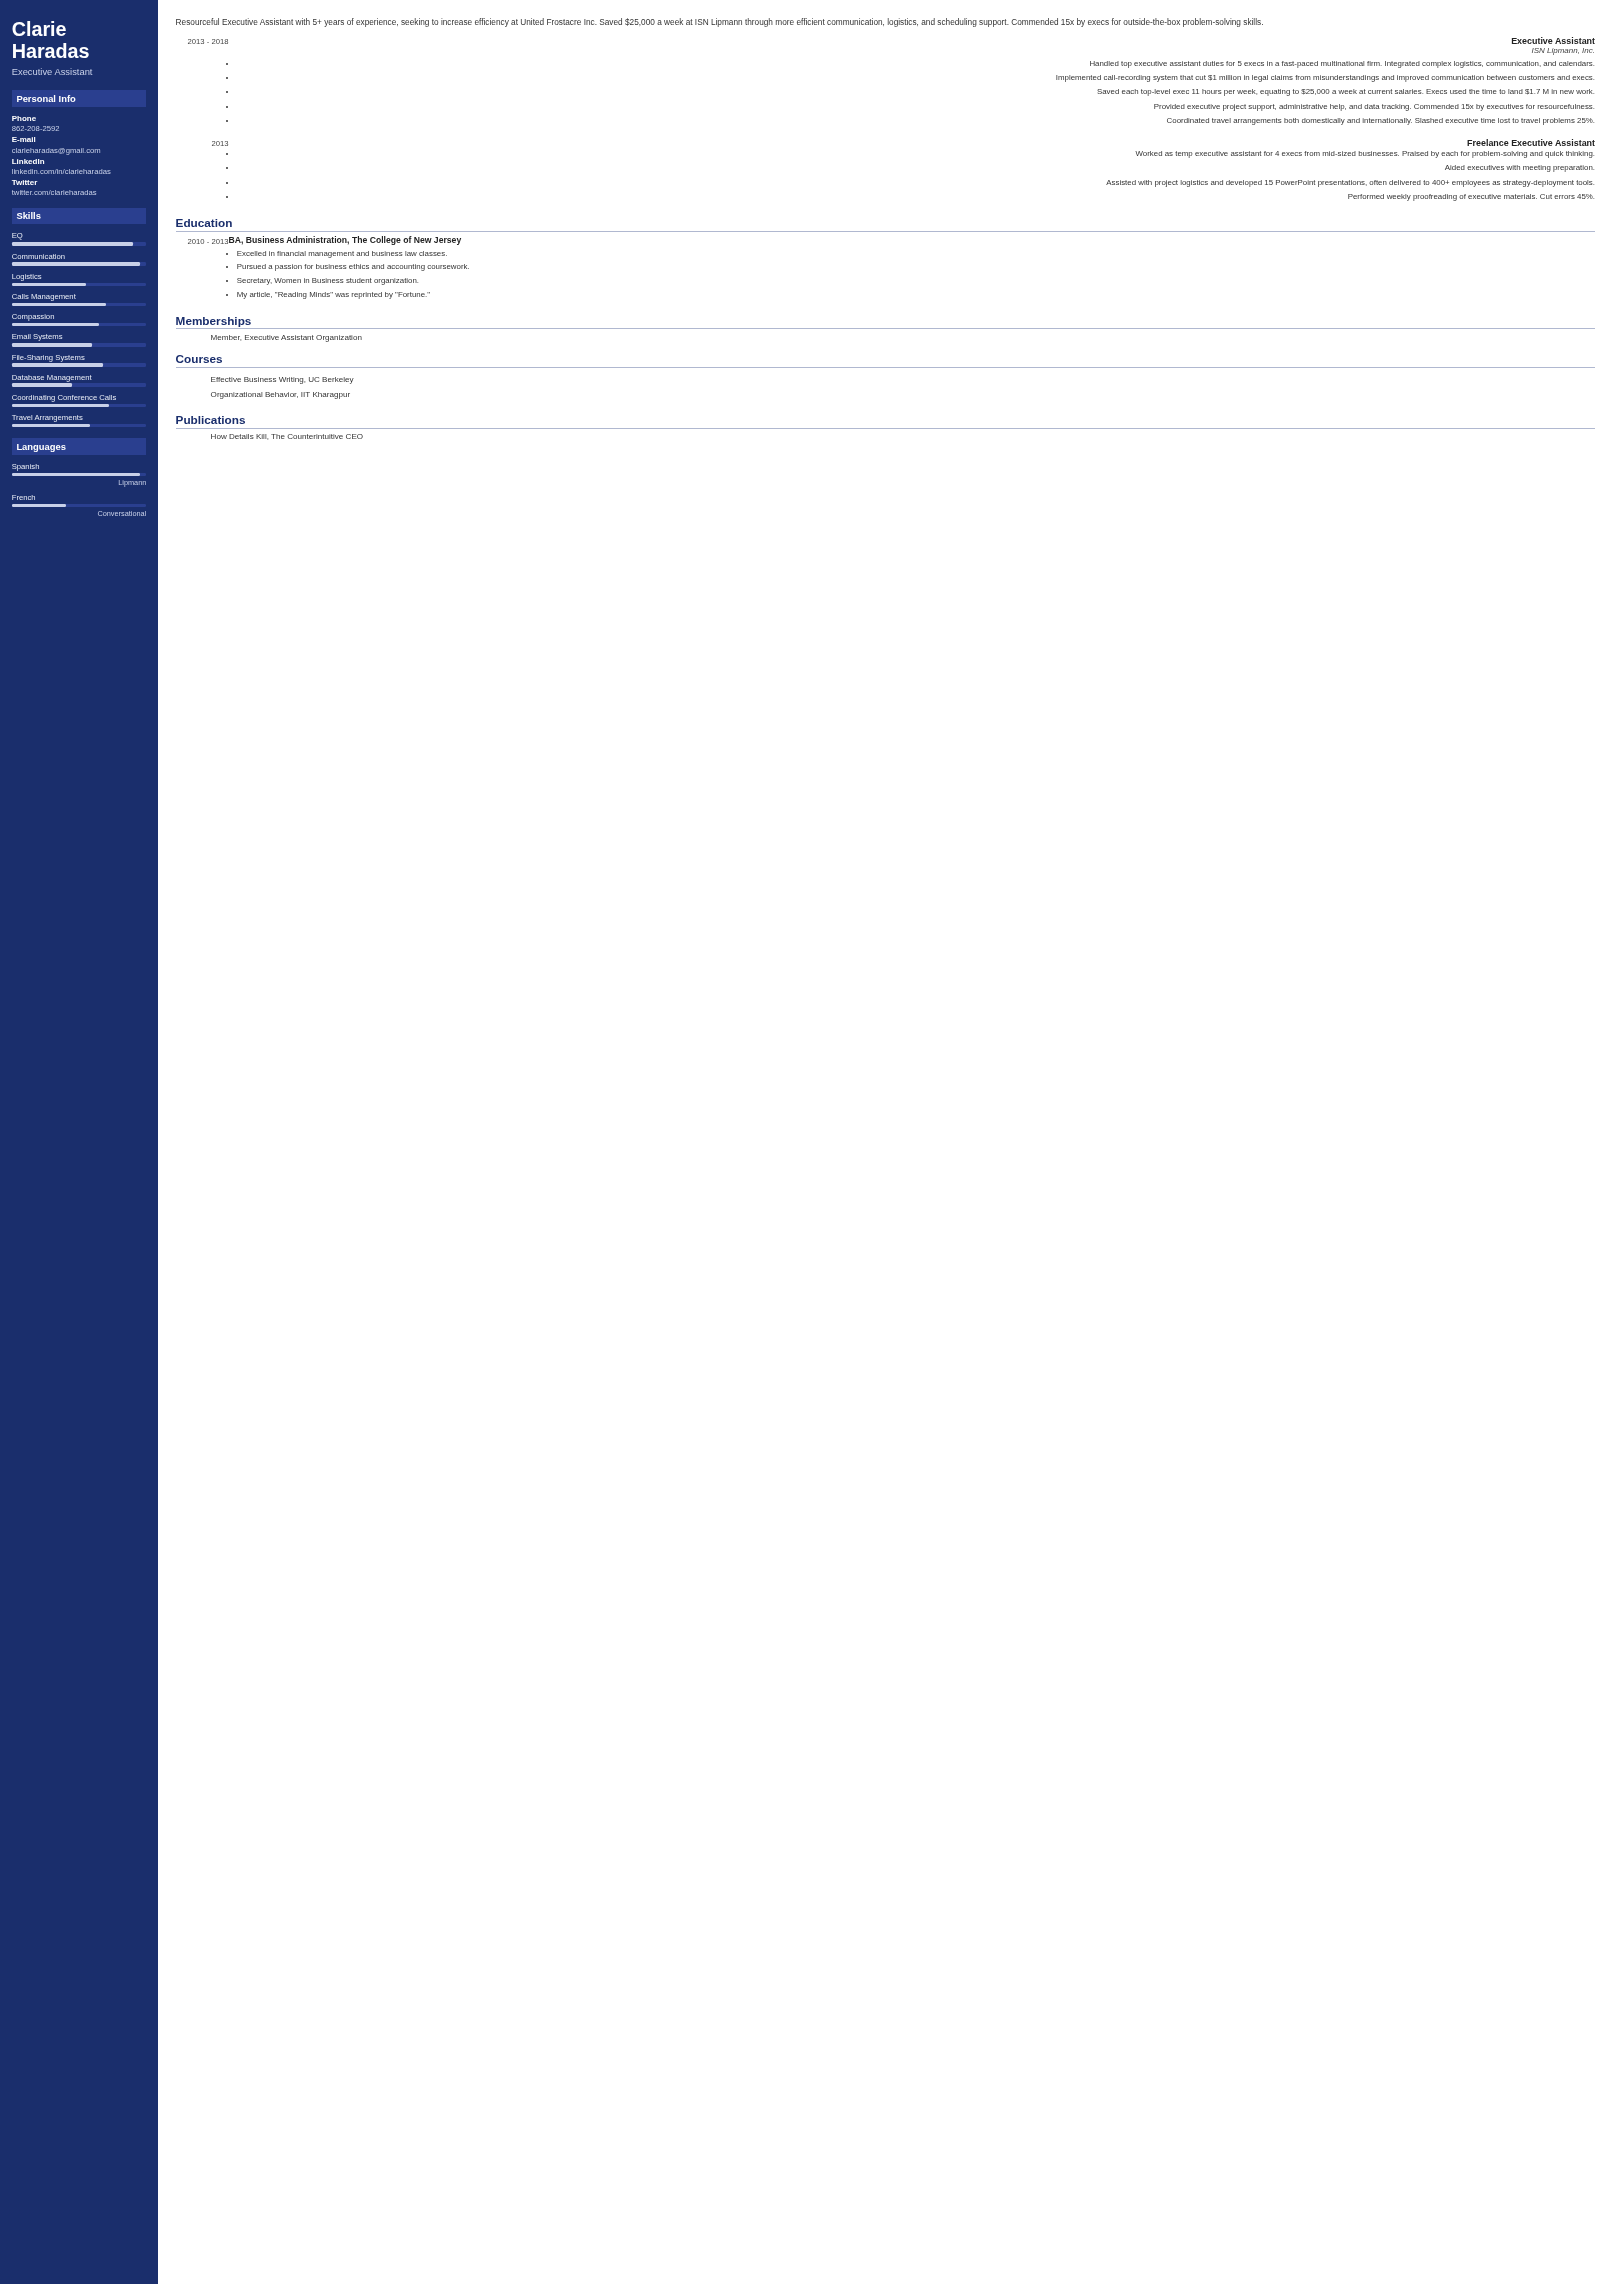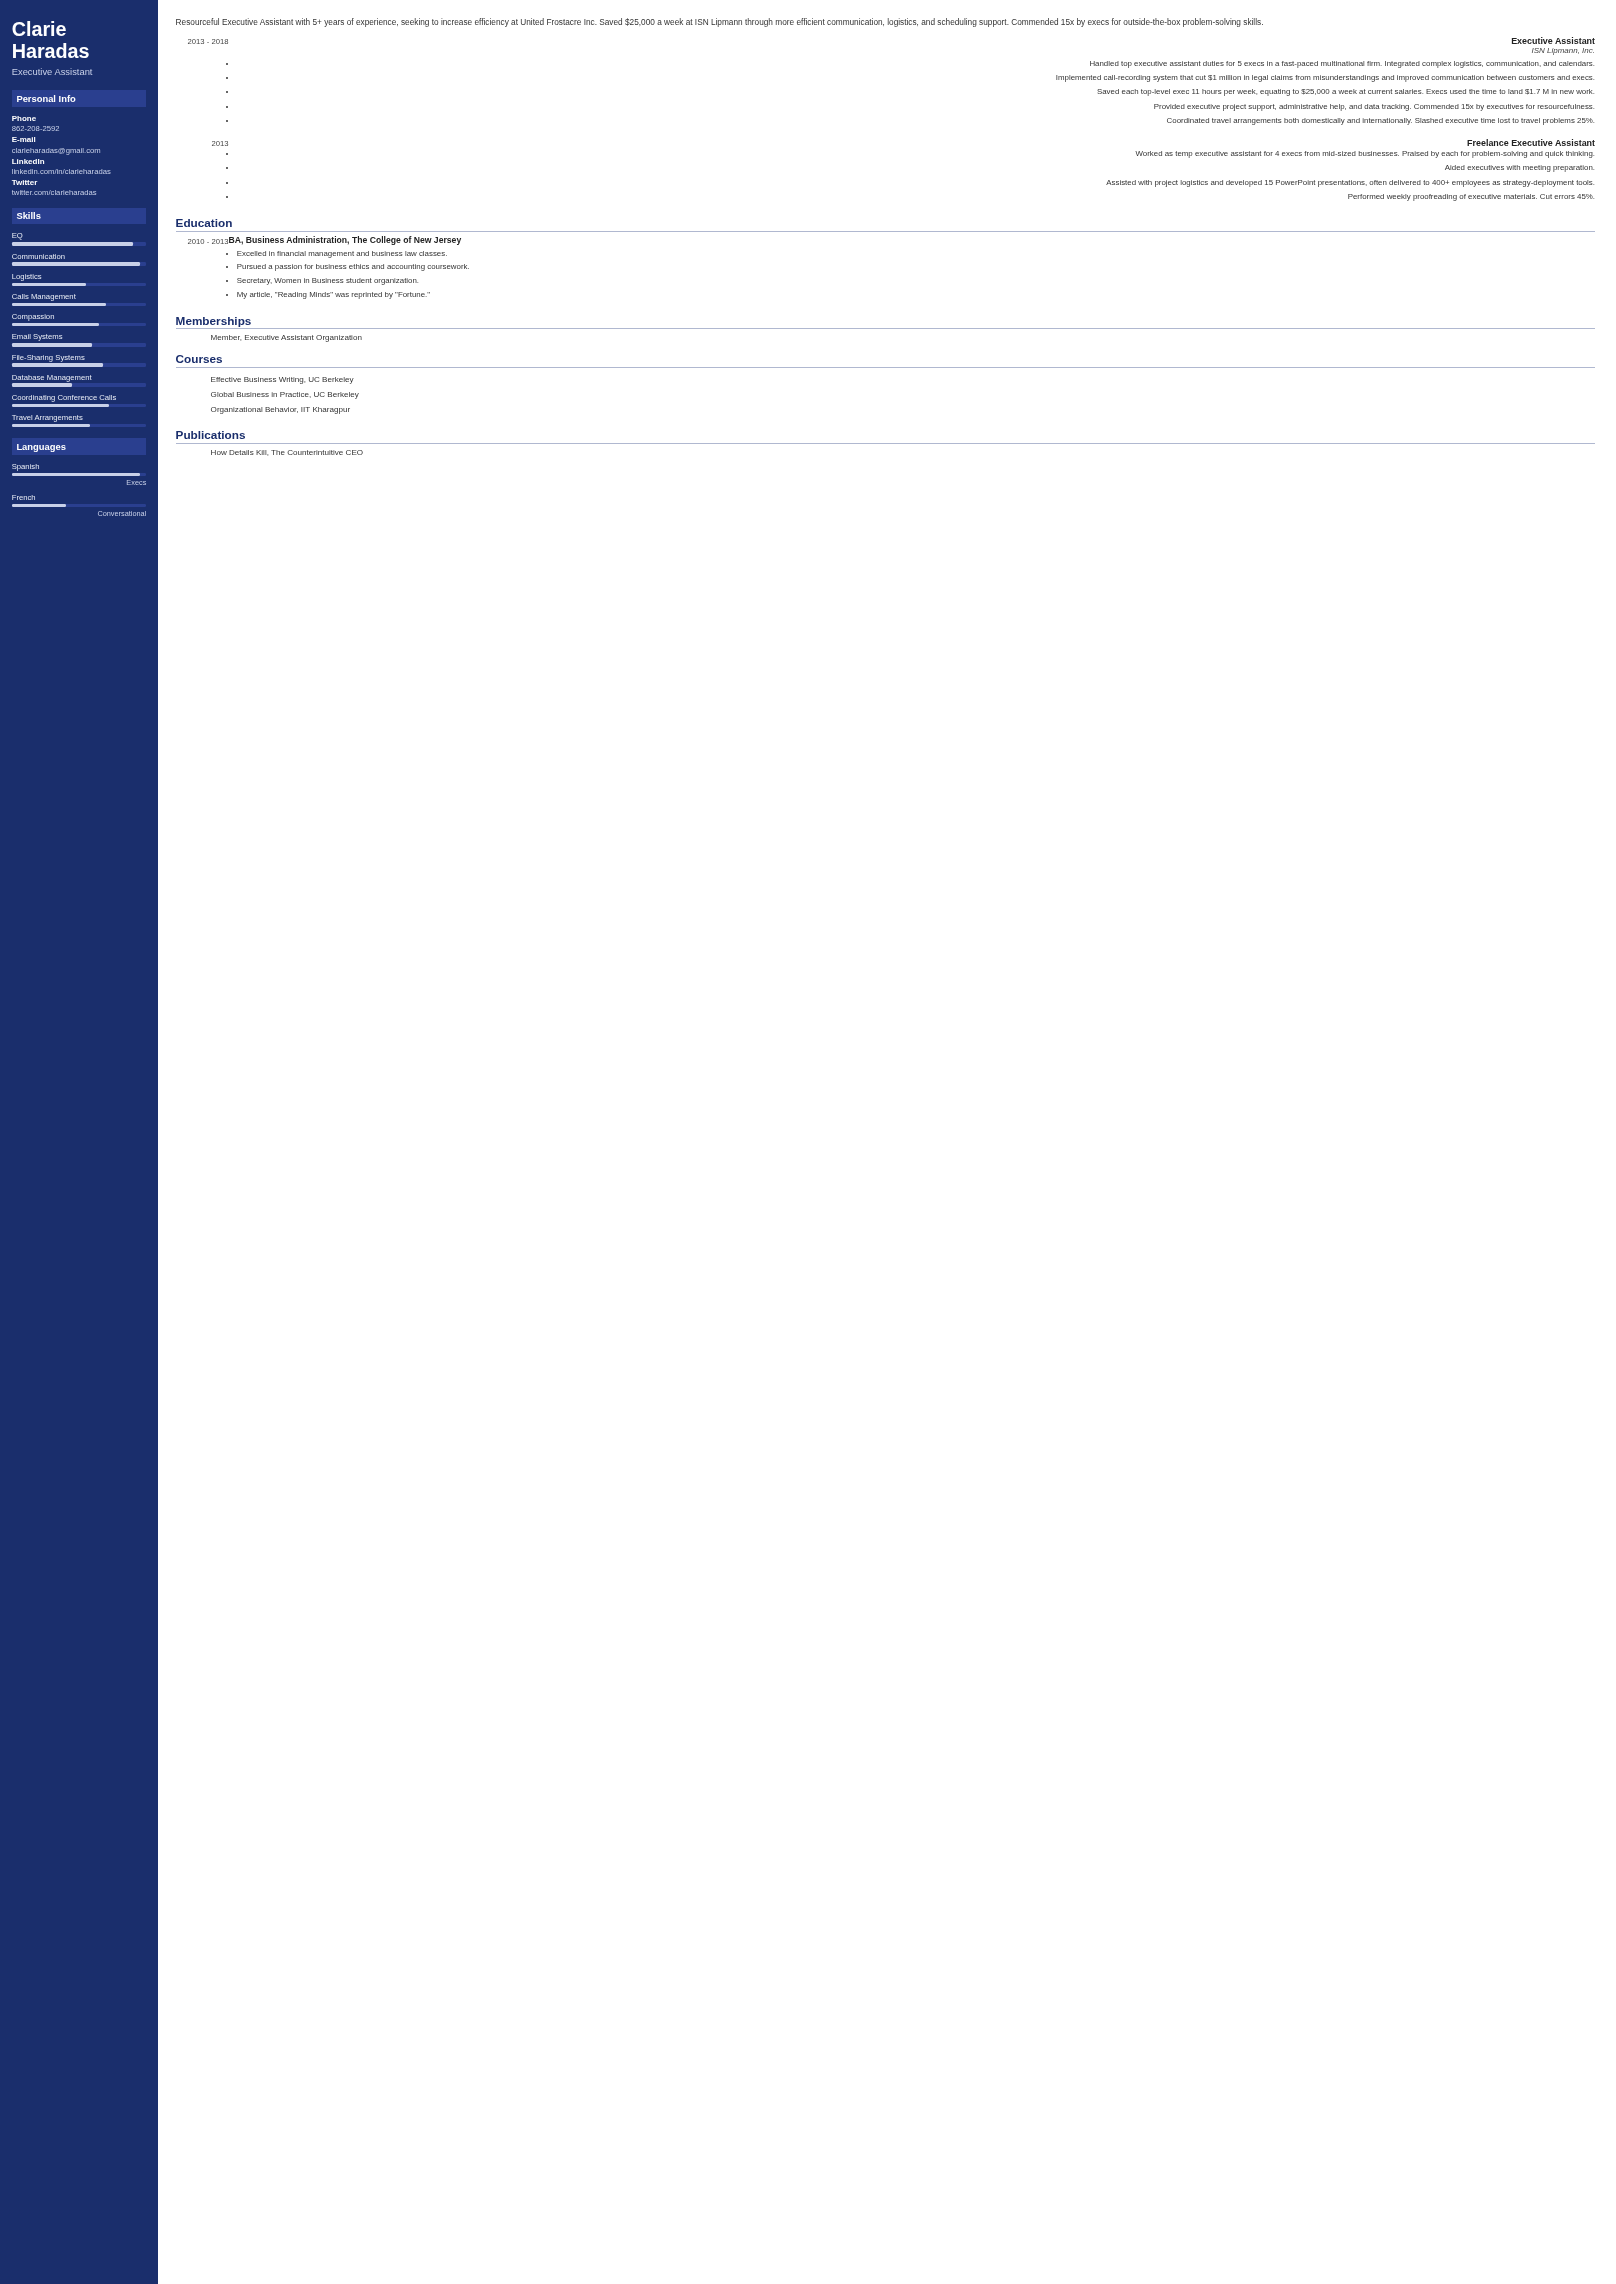--- a/index.html
+++ b/index.html
@@ -284,21 +284,21 @@
     </div>
 
   <div class="sidebar-section-title">Languages</div>
 
   <div id="languages-container">
       <div class="lang-item">
       <div class="lang-name">Spanish</div>
       <div class="lang-bar-bg">
         <div class="lang-bar-fill" style="width:95%"></div>
       </div>
-      <div class="lang-level">Execs</div>
+      <div class="lang-level">Lipmann</div>
     </div>
       <div class="lang-item">
       <div class="lang-name">French</div>
       <div class="lang-bar-bg">
         <div class="lang-bar-fill" style="width:40%"></div>
       </div>
       <div class="lang-level">Conversational</div>
     </div>
     </div>
 </div>
@@ -355,21 +355,20 @@
     </div>
 
   <div class="section-title">Memberships</div>
   <div class="memberships-list" id="memberships-container">
       <p>Member, Executive Assistant Organization</p>
     </div>
 
   <div class="section-title">Courses</div>
   <div class="courses-list" id="courses-container">
       <p>Effective Business Writing, UC Berkeley</p>
-      <p>Global Business in Practice, UC Berkeley</p>
       <p>Organizational Behavior, IIT Kharagpur</p>
     </div>
 
   <div class="section-title">Publications</div>
   <div class="publications-list" id="publications-container">
       <p>How Details Kill, The Counterintuitive CEO</p>
     </div>
 </div>
 
 

